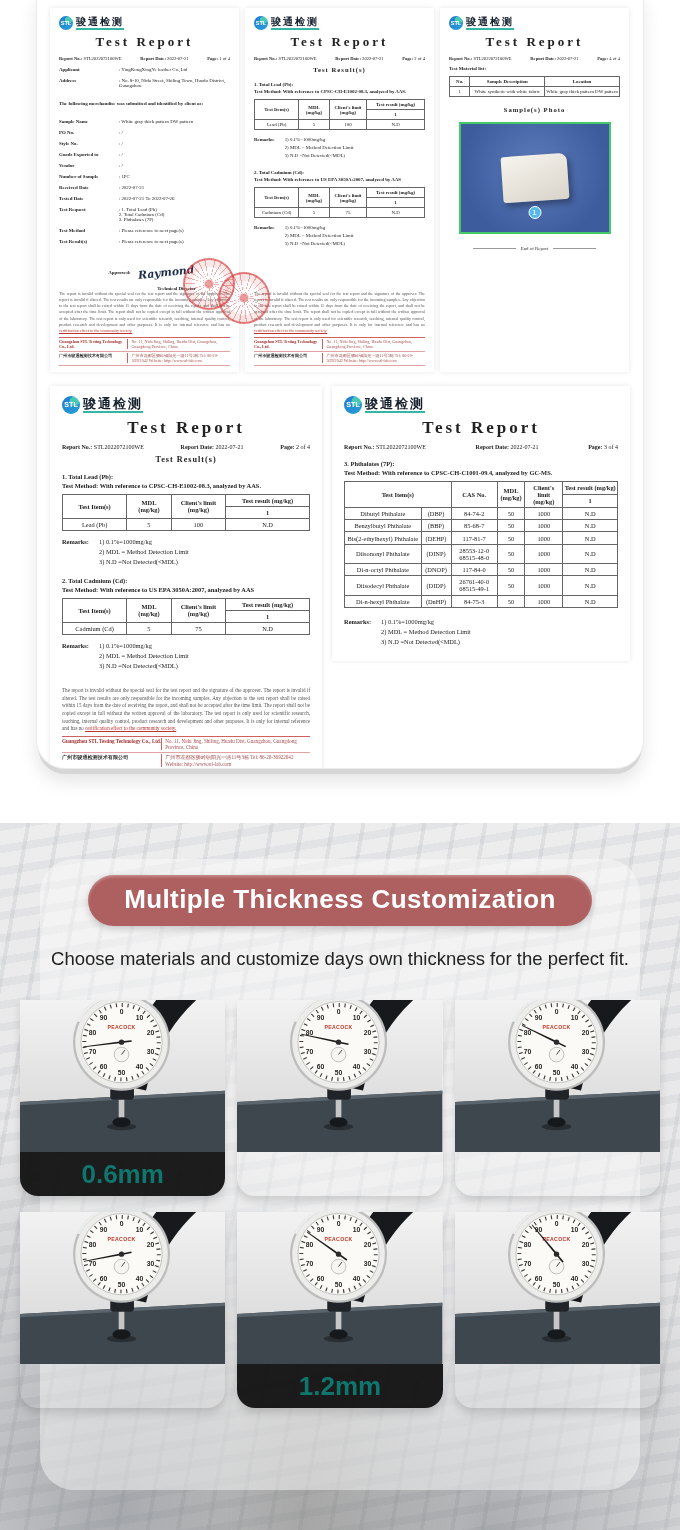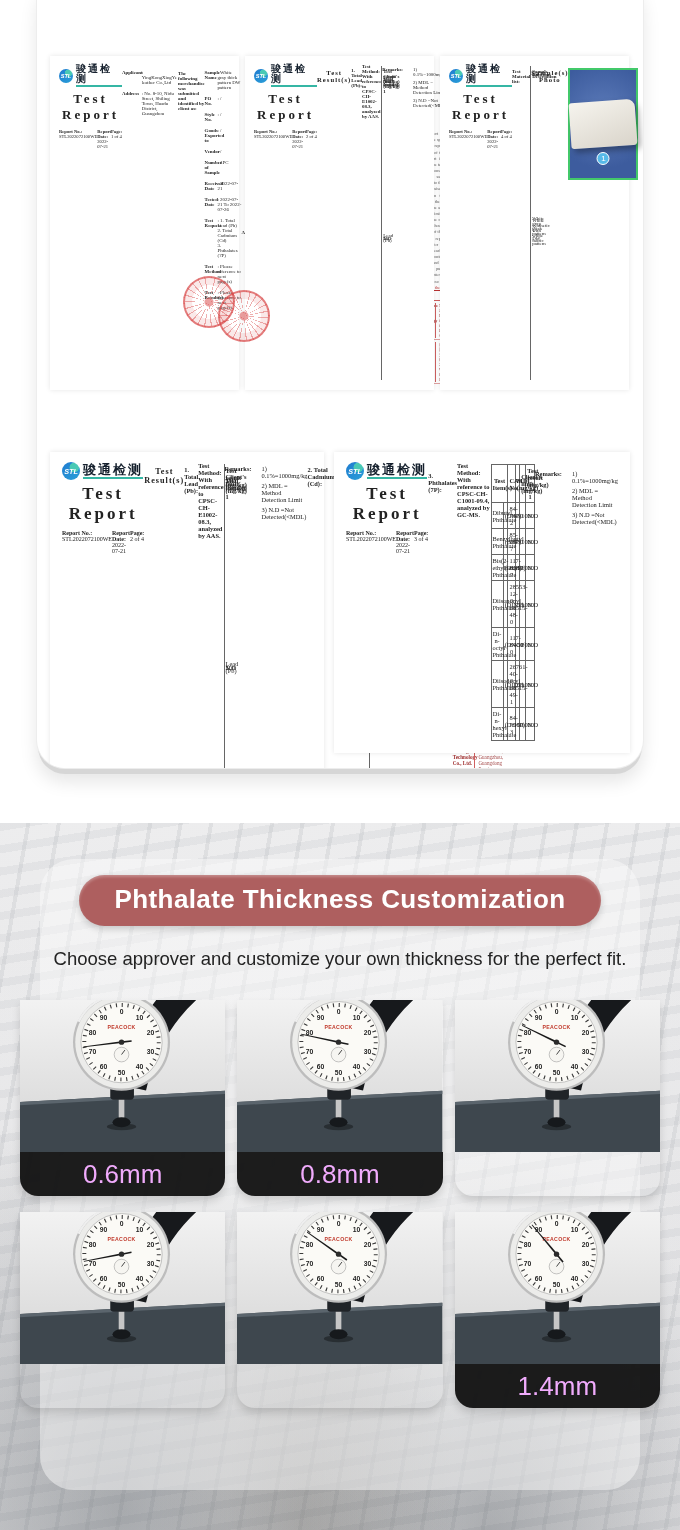--- a/index.html
+++ b/index.html
@@ -9,34 +9,34 @@
   
   .report-card{
     position:relative; margin:-26px auto 0; width:606px; height:794px;
     background:#fff; border-radius:28px; padding:34px 13px 22px; overflow:hidden;
     box-shadow:0 0 0 1px #ededed, 0 7px 0 -1px #d6d6d6, 0 14px 18px rgba(0,0,0,.10);
   }
   .row1{ display:flex; gap:6px; }
   .row2{ display:flex; gap:10px; margin-top:14px; align-items:flex-start; }
 
   .rp{ font-family:"Liberation Serif",serif; color:#222; background:#fff; position:relative;
-       display:flex; flex-direction:row; box-shadow:0 0 5px rgba(0,0,0,.10);
-       padding:8px 9px 6px;margin-top:48px; }
+       display:flex; flex-direction:column; box-shadow:0 0 5px rgba(0,0,0,.10);
+       padding:8px 9px 6px; }
   .rp.sm{ width:189px; min-height:334px; flex:0 0 auto;
           --t:13px; --m:4.6px; --b:4.9px; --d:4.1px; --li:14px; --lt:10px; }
   .rp.lg{ padding:10px 12px 8px;
           --t:17px; --m:6px; --b:6.4px; --d:5.1px; --li:18px; --lt:13px; }
   .rp.lg.p2l{ width:274px; min-height:392px; }
   .rp.lg.p3l{ width:300px; }
 
   .logo-row{ display:flex; align-items:center; gap:3px; }
   .logo-mark{ width:var(--li); height:var(--li); border-radius:50%; flex:0 0 auto;
     background:radial-gradient(circle at 68% 30%, #49c9b5 0 26%, transparent 28%),
                linear-gradient(140deg,#1f7bd0,#2a9fd8);
-    color:#fff; font-weight:bold; font-style:italic; font-size:calc(var(--li)*0.40);
+    color:#fff; font-weight:bold; font-size:calc(var(--li)*0.40);
     display:flex; align-items:center; justify-content:center; font-family:"Liberation Sans",sans-serif; }
   .logo-cn{ font-weight:bold; color:#15202d; font-size:var(--lt); letter-spacing:2px;
     line-height:1; border-bottom:2px solid #35b6a4; padding-bottom:1px; }
 
   .title{ text-align:center; font-weight:bold; letter-spacing:3px; font-size:var(--t); margin:4px 0 6px; }
   .meta{ display:flex; justify-content:space-between; font-size:var(--m); }
   .meta b{ font-weight:bold; }
 
   .fields{ margin-top:6px; }
   .f-row{ display:flex; margin-bottom:6px; font-size:var(--b); }
@@ -110,21 +110,21 @@
   .panel{ position:absolute; left:40px; right:40px; top:36px; bottom:40px;
     background:rgba(250,250,250,.48); border-radius:34px; }
   .banner{ width:fit-content; margin:52px auto 0; padding:9px 36px 11px;
     background:#ae5f5f; border-radius:27px; color:#fff; font-weight:bold; font-size:26px;
     letter-spacing:.4px; text-align:center;
     box-shadow:inset 0 2px 3px rgba(255,255,255,.28), 0 3px 7px rgba(0,0,0,.18); }
   .subtitle{ text-align:center; font-size:18.5px; color:#232323; margin-top:22px; }
   .tiles{ display:grid; grid-template-columns:repeat(3,1fr); gap:16px 12px; margin:30px 20px 0; }
   .tile{ border-radius:0 0 18px 18px; overflow:hidden; box-shadow:0 5px 9px rgba(0,0,0,.14); }
   .tile-photo{ display:block; width:100%; height:152px; }
-  .tile-label{ height:44px; background:rgba(12,12,12,.93); color:#f0abfc; font-weight:normal;
+  .tile-label{ height:44px; background:rgba(12,12,12,.93); color:#0f766e; font-weight:bold;
     font-size:26px; display:flex; align-items:center; justify-content:center; }
   .needle{ transform-origin:90px 46px; }
   .tile:nth-of-type(1) .needle{ transform:rotate(-97deg); }
   .tile:nth-of-type(2) .needle{ transform:rotate(-78deg); }
   .tile:nth-of-type(3) .needle{ transform:rotate(-64deg); }
   .tile:nth-of-type(4) .needle{ transform:rotate(-101deg); }
   .tile:nth-of-type(5) .needle{ transform:rotate(-55deg); }
   .tile:nth-of-type(6) .needle{ transform:rotate(-40deg); }
   .dial-num{ font-family:"Liberation Sans",sans-serif; font-weight:bold; font-size:6px; fill:#222; text-anchor:middle; }
   .brand-txt{ font-family:"Liberation Sans",sans-serif; font-weight:bold; font-size:4.6px; fill:#c0392b; text-anchor:middle; letter-spacing:.3px; }
@@ -620,22 +620,22 @@
             <div class="rem-item">3)  N.D =Not Detected(&lt;MDL)</div>
           </div>
       </div>
     </div>
   </div>
 </div>
 
 <div class="thick-section">
   <div class="panel"></div>
   <div style="position:relative;">
-    <div class="banner">Phthalate Thickness Customization</div>
-    <div class="subtitle">Choose approver and customize your own thickness for the perfect fit.</div>
+    <div class="banner">Multiple Thickness Customization</div>
+    <div class="subtitle">Choose materials and customize days own thickness for the perfect fit.</div>
     <div class="tiles">
 
         <div class="tile">
           <svg class="tile-photo" viewBox="0 0 182 152" preserveAspectRatio="xMidYMid slice">
             <rect width="182" height="152" fill="url(#gbg)"></rect>
             <path d="M0,99 L182,89 L182,152 L0,152 Z" fill="#3e474e"></path>
             <path d="M0,99 L182,89 L182,92 L0,102 Z" fill="#5b656d"></path>
             <path d="M158,-10 Q112,26 99,86" stroke="#17191c" stroke-width="26" fill="none"></path>
             <rect x="87.5" y="88" width="5" height="28" fill="#c6c6c6"></rect>
             <ellipse cx="90" cy="121" rx="13" ry="3" fill="rgba(0,0,0,.35)"></ellipse>
@@ -701,21 +701,20 @@
               <text class="brand-txt" x="90" y="34">PEACOCK</text>
               <circle cx="90" cy="57" r="6.5" fill="#f6f5f1" stroke="#999" stroke-width="0.5"></circle>
               <line x1="90" y1="57" x2="93" y2="53" stroke="#333" stroke-width="0.8"></line>
               <g class="needle">
                 <polygon points="89.2,46 90.8,46 90.35,12 89.65,12" fill="#1a1a1a"></polygon>
                 <rect x="89.3" y="46" width="1.4" height="9" fill="#1a1a1a"></rect>
               </g>
               <circle cx="90" cy="46" r="2.4" fill="#2b2b2b"></circle>
             </g>
           </svg>
-          <div class="tile-label">0.8mm</div>
         </div>
 
         <div class="tile">
           <svg class="tile-photo" viewBox="0 0 182 152" preserveAspectRatio="xMidYMid slice">
             <rect width="182" height="152" fill="url(#gbg)"></rect>
             <path d="M0,99 L182,89 L182,152 L0,152 Z" fill="#3e474e"></path>
             <path d="M0,99 L182,89 L182,92 L0,102 Z" fill="#5b656d"></path>
             <path d="M158,-10 Q112,26 99,86" stroke="#17191c" stroke-width="26" fill="none"></path>
             <rect x="87.5" y="88" width="5" height="28" fill="#c6c6c6"></rect>
             <ellipse cx="90" cy="121" rx="13" ry="3" fill="rgba(0,0,0,.35)"></ellipse>
@@ -819,20 +818,21 @@
               <text class="brand-txt" x="90" y="34">PEACOCK</text>
               <circle cx="90" cy="57" r="6.5" fill="#f6f5f1" stroke="#999" stroke-width="0.5"></circle>
               <line x1="90" y1="57" x2="93" y2="53" stroke="#333" stroke-width="0.8"></line>
               <g class="needle">
                 <polygon points="89.2,46 90.8,46 90.35,12 89.65,12" fill="#1a1a1a"></polygon>
                 <rect x="89.3" y="46" width="1.4" height="9" fill="#1a1a1a"></rect>
               </g>
               <circle cx="90" cy="46" r="2.4" fill="#2b2b2b"></circle>
             </g>
           </svg>
+          <div class="tile-label">1.2mm</div>
         </div>
 
         <div class="tile">
           <svg class="tile-photo" viewBox="0 0 182 152" preserveAspectRatio="xMidYMid slice">
             <rect width="182" height="152" fill="url(#gbg)"></rect>
             <path d="M0,99 L182,89 L182,152 L0,152 Z" fill="#3e474e"></path>
             <path d="M0,99 L182,89 L182,92 L0,102 Z" fill="#5b656d"></path>
             <path d="M158,-10 Q112,26 99,86" stroke="#17191c" stroke-width="26" fill="none"></path>
             <rect x="87.5" y="88" width="5" height="28" fill="#c6c6c6"></rect>
             <ellipse cx="90" cy="121" rx="13" ry="3" fill="rgba(0,0,0,.35)"></ellipse>
@@ -858,17 +858,16 @@
               <text class="brand-txt" x="90" y="34">PEACOCK</text>
               <circle cx="90" cy="57" r="6.5" fill="#f6f5f1" stroke="#999" stroke-width="0.5"></circle>
               <line x1="90" y1="57" x2="93" y2="53" stroke="#333" stroke-width="0.8"></line>
               <g class="needle">
                 <polygon points="89.2,46 90.8,46 90.35,12 89.65,12" fill="#1a1a1a"></polygon>
                 <rect x="89.3" y="46" width="1.4" height="9" fill="#1a1a1a"></rect>
               </g>
               <circle cx="90" cy="46" r="2.4" fill="#2b2b2b"></circle>
             </g>
           </svg>
-          <div class="tile-label">1.4mm</div>
         </div>
       </div>
   </div>
 </div>
 
 </body></html>

